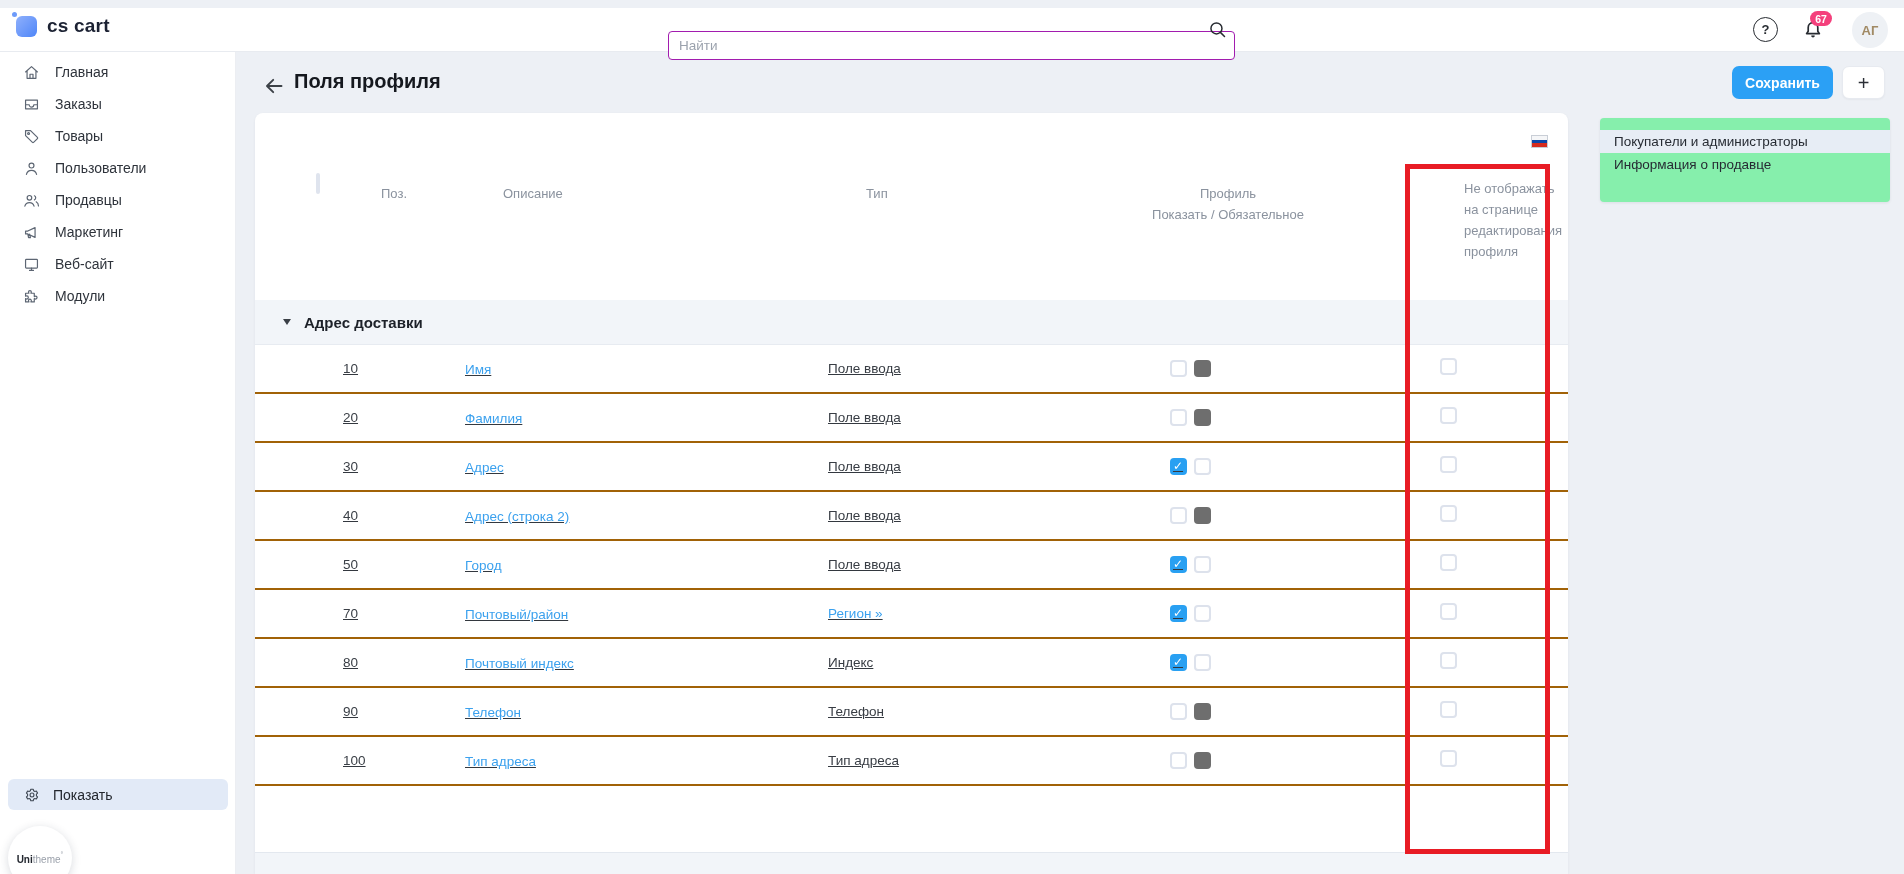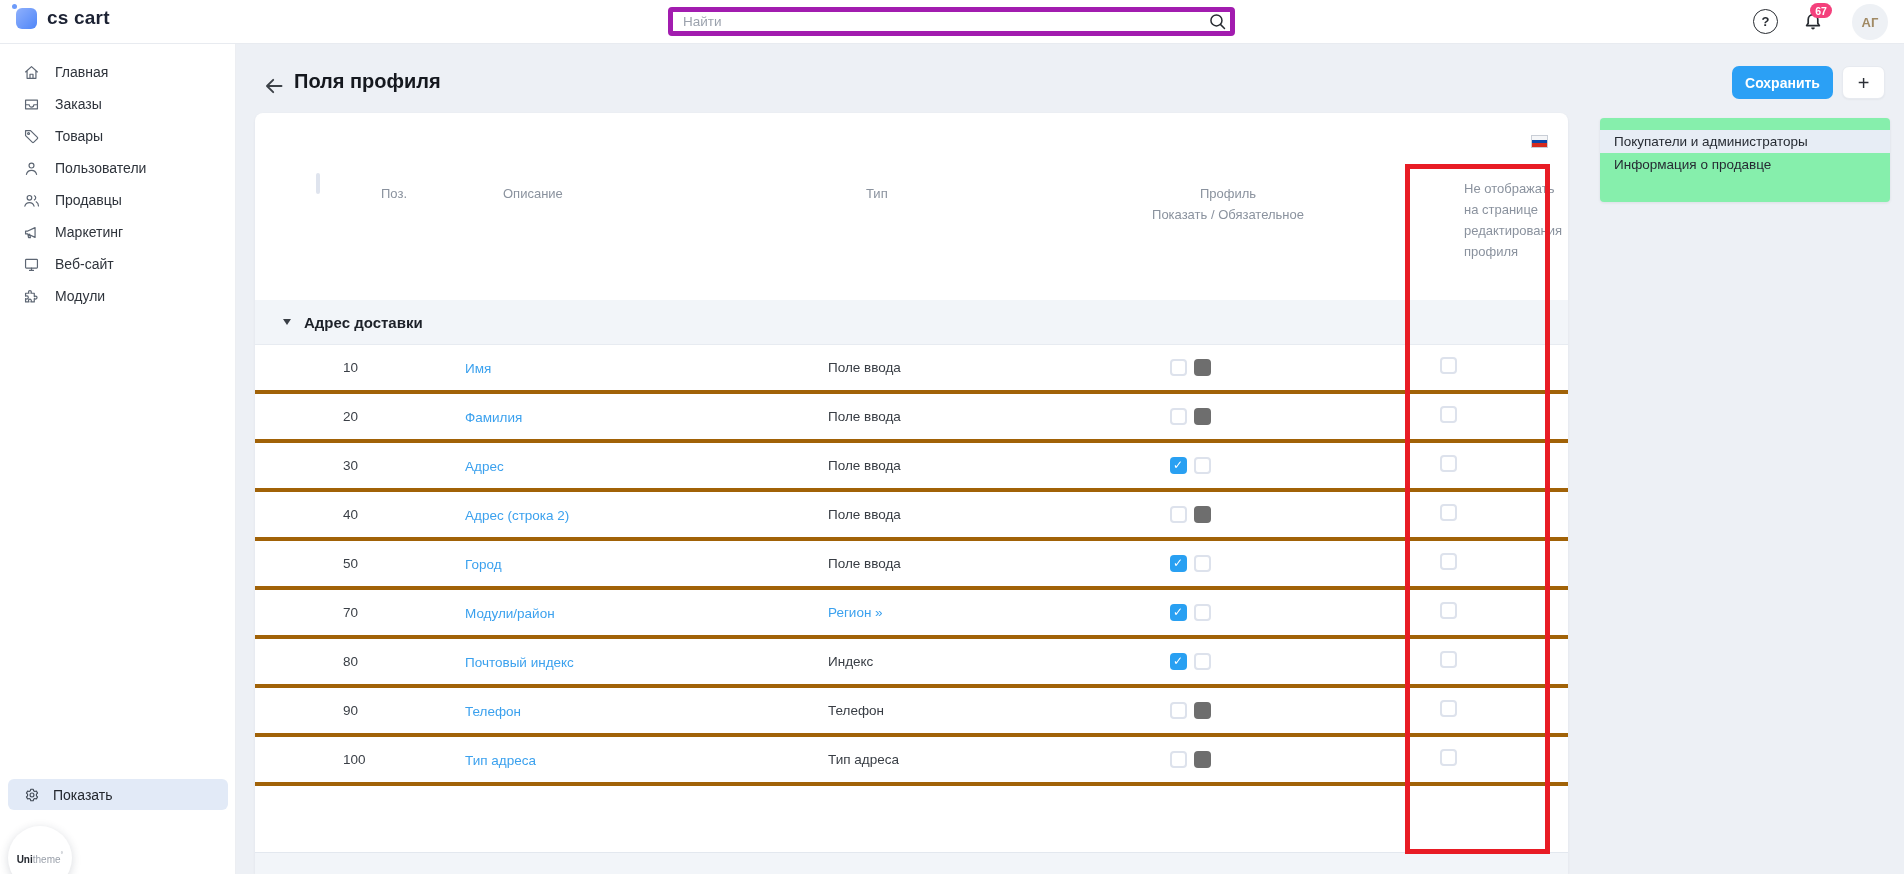--- a/index.html
+++ b/index.html
@@ -3,29 +3,29 @@
 <meta charset="utf-8">
 <style>
   * { margin:0; padding:0; box-sizing:border-box; }
   body { background:#dfe3ea; }
   .screen {
     position:relative; width:1904px; height:874px; overflow:hidden;
     background:#edf0f5; font-family:"Liberation Sans","DejaVu Sans",sans-serif;
     color:#33383f;
   }
   
-  .topbar { position:absolute; left:0; top:0; width:1904px; height:44px; background:#fff; border-bottom:1px solid #e8ebf0; z-index:30; }
+  .topbar { position:absolute; left:0; top:8px; width:1904px; height:44px; background:#fff; border-bottom:1px solid #e8ebf0; z-index:30; }
   .logo { position:absolute; left:16px; top:7px; display:flex; align-items:center; }
   .logo-mark { position:relative; width:21px; height:21px; border-radius:6px;
     background:linear-gradient(135deg,#8fb0fc,#4f86f8); }
   .logo-dot { position:absolute; left:-4px; top:-4px; width:5px; height:5px; border-radius:50%; background:#6d9bfa; }
   .logo-text { margin-left:10px; font-size:19px; font-weight:bold; color:#1c2233; letter-spacing:.2px; }
   .search-wrap { position:absolute; left:668px; top:7px; width:567px; height:29px; }
-  .search-input { width:100%; height:100%; border:5px solid #a21caf; border-radius:4px; padding:0 36px 0 10px;
-    font-family:inherit; font-size:13.5px; color:#333; outline:none; background:#fff; }
+  .search-input { width:100%; height:100%; border:1px solid #a21caf; border-radius:4px; padding:0 36px 0 10px;
+    font-family:inherit; font-size:13.5px; color:#333; outline:none; background:#fff;margin-top:16px; }
   .search-input::placeholder { color:#9ba2ad; }
   .search-ic { position:absolute; right:7px; top:4px; width:21px; height:21px; cursor:pointer; }
   .help-btn { position:absolute; left:1753px; top:9px; width:25px; height:25px; border:1.8px solid #272b31; border-radius:50%;
     display:flex; align-items:center; justify-content:center; font-size:13px; font-weight:bold; color:#272b31; cursor:pointer; background:#fff; }
   .bell-wrap { position:absolute; left:1801px; top:8px; width:28px; height:28px; cursor:pointer; }
   .bell-ic { position:absolute; left:0; top:2px; width:24px; height:24px; }
   .badge { position:absolute; left:9px; top:-5px; min-width:22px; height:15px; background:#f4407c; border-radius:8px;
     color:#fff; font-size:10.5px; font-weight:bold; display:flex; align-items:center; justify-content:center; padding:0 4px; }
   .avatar { position:absolute; left:1852px; top:4px; width:36px; height:36px; border-radius:50%; background:#eef1f5;
     display:flex; align-items:center; justify-content:center; font-size:13px; font-weight:bold; color:#a18a64; cursor:pointer; }
@@ -70,21 +70,21 @@
   .th-type { padding-left:28px; }
   .th-profile { text-align:center; }
   .th-hide { padding-left:66px; padding-top:3px; }
   .cb-header { margin:7px 0 0 23px; width:18px; height:18px; border:2px solid #dfe4ee; border-radius:5px; background:#fff; cursor:pointer; }
   .section-hdr { position:absolute; left:0; top:187px; width:100%; height:45px; background:#f2f5f9;
     display:flex; align-items:center; border-bottom:1px solid #e7ebf1; }
   .tri { margin-left:28px; width:0; height:0; border-left:4.5px solid transparent; border-right:4.5px solid transparent;
     border-top:6px solid #3a3f46; cursor:pointer; }
   .section-title { margin-left:13px; font-size:15px; font-weight:bold; color:#1d2129; }
   .rows { position:absolute; left:0; top:232px; width:100%; }
-  .trow { height:49px; align-items:center; border-bottom:4px solid #a16207; }
+  .trow { height:49px; align-items:center; border-bottom:2px solid #a16207;text-decoration:underline; }
   .c2 { padding-left:33px; font-size:13.5px; color:#3a3f46; }
   .c3 { padding-left:35px; }
   .c4 { padding-left:28px; font-size:13.5px; color:#383d44; }
   .desc-link { font-size:13.5px; color:#3ba1ee; cursor:pointer; }
   .typelink-true { color:#3ba1ee; cursor:pointer; }
   .c5 { display:flex; justify-content:center; gap:7px; }
   .c6 { padding-left:80px; }
   .cb { display:inline-block; width:17px; height:17px; border-radius:4px; cursor:pointer; }
   .cb-unchecked { background:#fff; border:2px solid #dde2ec; }
   .cb-checked { background:#29a0f2; text-align:center; }
@@ -317,21 +317,21 @@
           </div>
           <div class="c6">
             <span class="cb cb-unchecked"></span>
           </div>
         </div>
 
 
         <div class="grid trow">
           <div class="c1"></div>
           <div class="c2">70</div>
-          <div class="c3"><span class="desc-link">Модули/район</span></div>
+          <div class="c3"><span class="desc-link">Почтовый/район</span></div>
           <div class="c4"><span class="typelink-true">Регион »</span></div>
           <div class="c5">
             <span class="cb cb-checked"></span>
             <span class="cb cb-unchecked"></span>
           </div>
           <div class="c6">
             <span class="cb cb-unchecked"></span>
           </div>
         </div>
 

